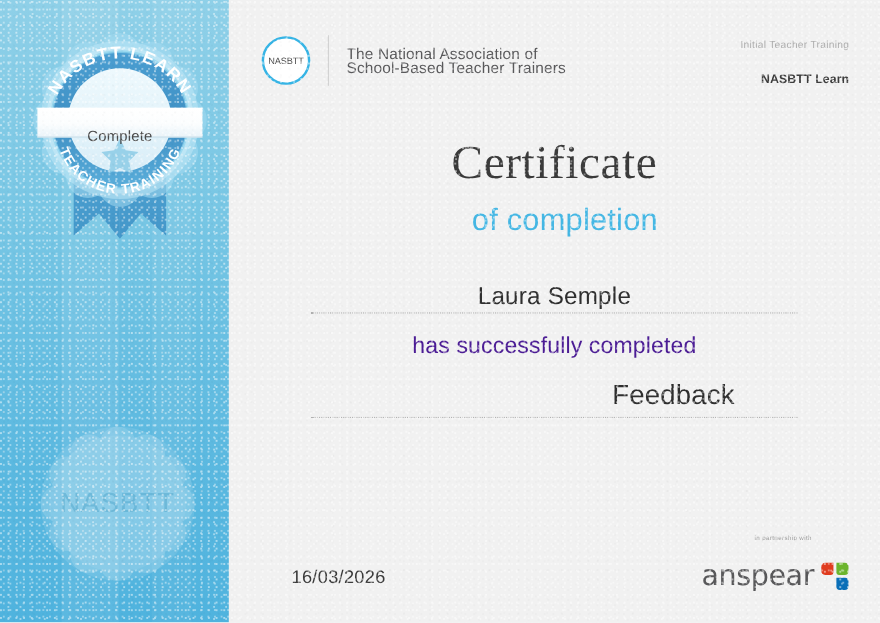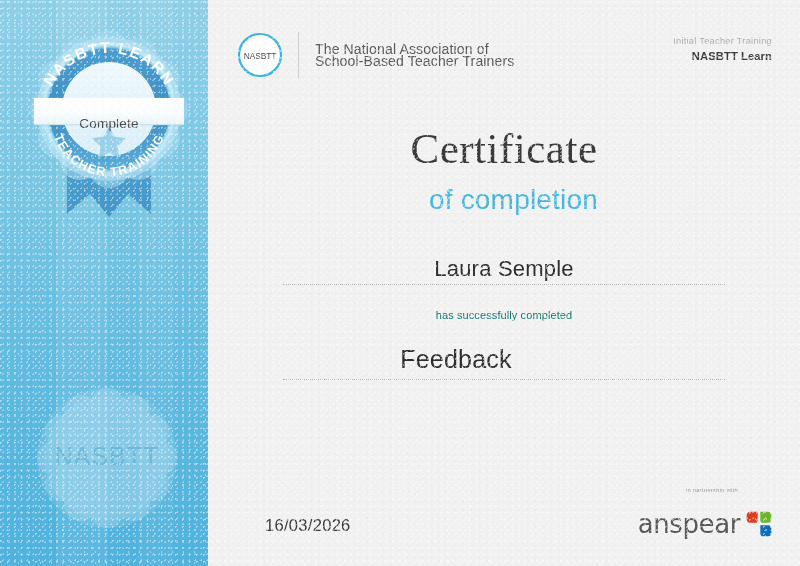--- a/index.html
+++ b/index.html
@@ -122,21 +122,21 @@
     position: absolute;
     right: 28px;
     top: 36px;
     text-align: right;
     z-index: 4;
   }
   .header-right-top {
     font-size: 9.3px;
     color: #aeaeae;
     letter-spacing: .25px;
-    margin-bottom: 4px;
+    margin-bottom: 20px;
   }
   .header-right-bottom {
     font-size: 11.2px;
     color: #3d3d3d;
     font-weight: bold;
     letter-spacing: .1px;
   }
 
   
   .title-main {
@@ -188,32 +188,32 @@
   }
   .dotted-name { top: 284px; }
   .dotted-course { top: 379px; }
 
   .statement {
     position: absolute;
     left: 208px;
     top: 304px;
     width: 592px;
     text-align: center;
-    font-size: 11px;
+    font-size: 21px;
     line-height: 22px;
-    color: #0f766e;
+    color: #4c1d95;
     letter-spacing: .1px;
     z-index: 4;
   }
   .course {
     position: absolute;
-    left: 220px;
+    left: 196px;
     top: 343px;
     width: 472px;
-    text-align: center;
+    text-align: right;
     font-size: 25px;
     line-height: 32px;
     color: #2e2e2e;
     letter-spacing: .2px;
     z-index: 4;
   }
 
   
   .issue-date {
     position: absolute;

